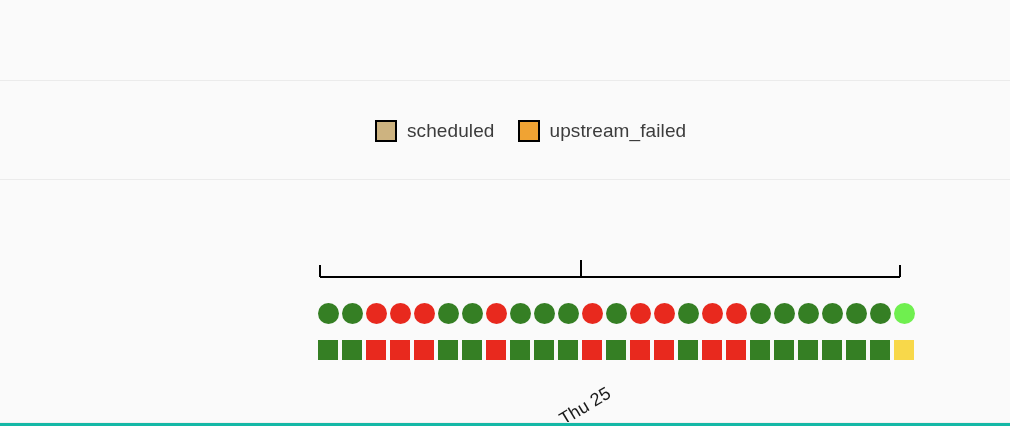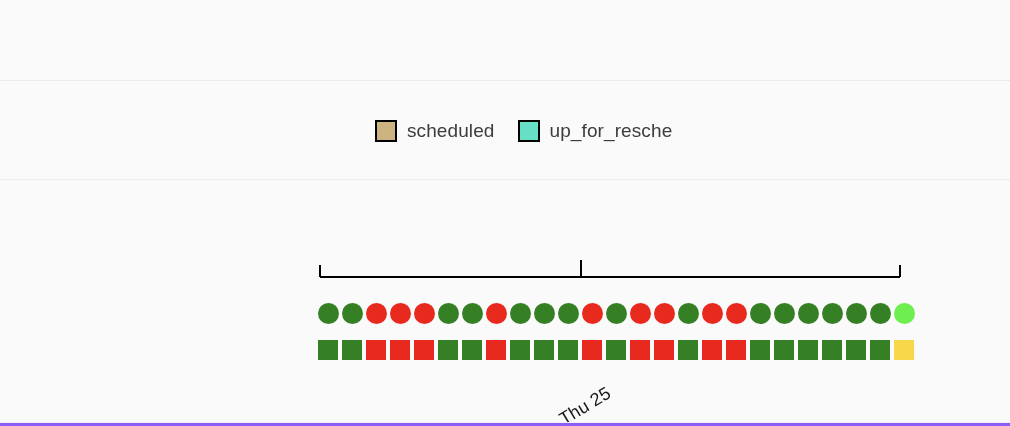--- a/index.html
+++ b/index.html
@@ -14,21 +14,21 @@
     background: #fafafa;
     font-family: "Liberation Sans", sans-serif;
     color: #333333;
     -webkit-font-smoothing: antialiased;
   }
 
   #app {
     position: relative;
     width: 1010px;
     height: 426px;
-    background: #8b5cf6;
+    background: #14b8a6;
     box-sizing: border-box;
   }
 
   
   .band-top {
     position: absolute;
     left: 0;
     top: 0;
     width: 1010px;
     height: 81px;
@@ -179,22 +179,22 @@
 
   <div class="band-top"></div>
 
   <div class="band-legend">
     <div class="legend-row" id="legend-row">
         <div class="legend-item">
           <span class="legend-swatch" style="background: rgb(205, 179, 128);"></span>
           <span class="legend-label">scheduled</span>
         </div>
         <div class="legend-item">
-          <span class="legend-swatch" style="background: rgb(102, 223, 196);"></span>
-          <span class="legend-label">up_for_resche</span>
+          <span class="legend-swatch" style="background: rgb(240, 163, 51);"></span>
+          <span class="legend-label">upstream_failed</span>
         </div>
       </div>
   </div>
 
   <div class="band-chart">
     <div class="chart-inner">
 
       <svg class="axis-svg" viewBox="0 0 1010 243" width="1010" height="243" aria-hidden="true">
         <g id="axis-group" stroke="#000000" stroke-width="2.2" fill="none" shape-rendering="crispEdges">
             <line x1="320" y1="97" x2="900" y2="97"></line>

